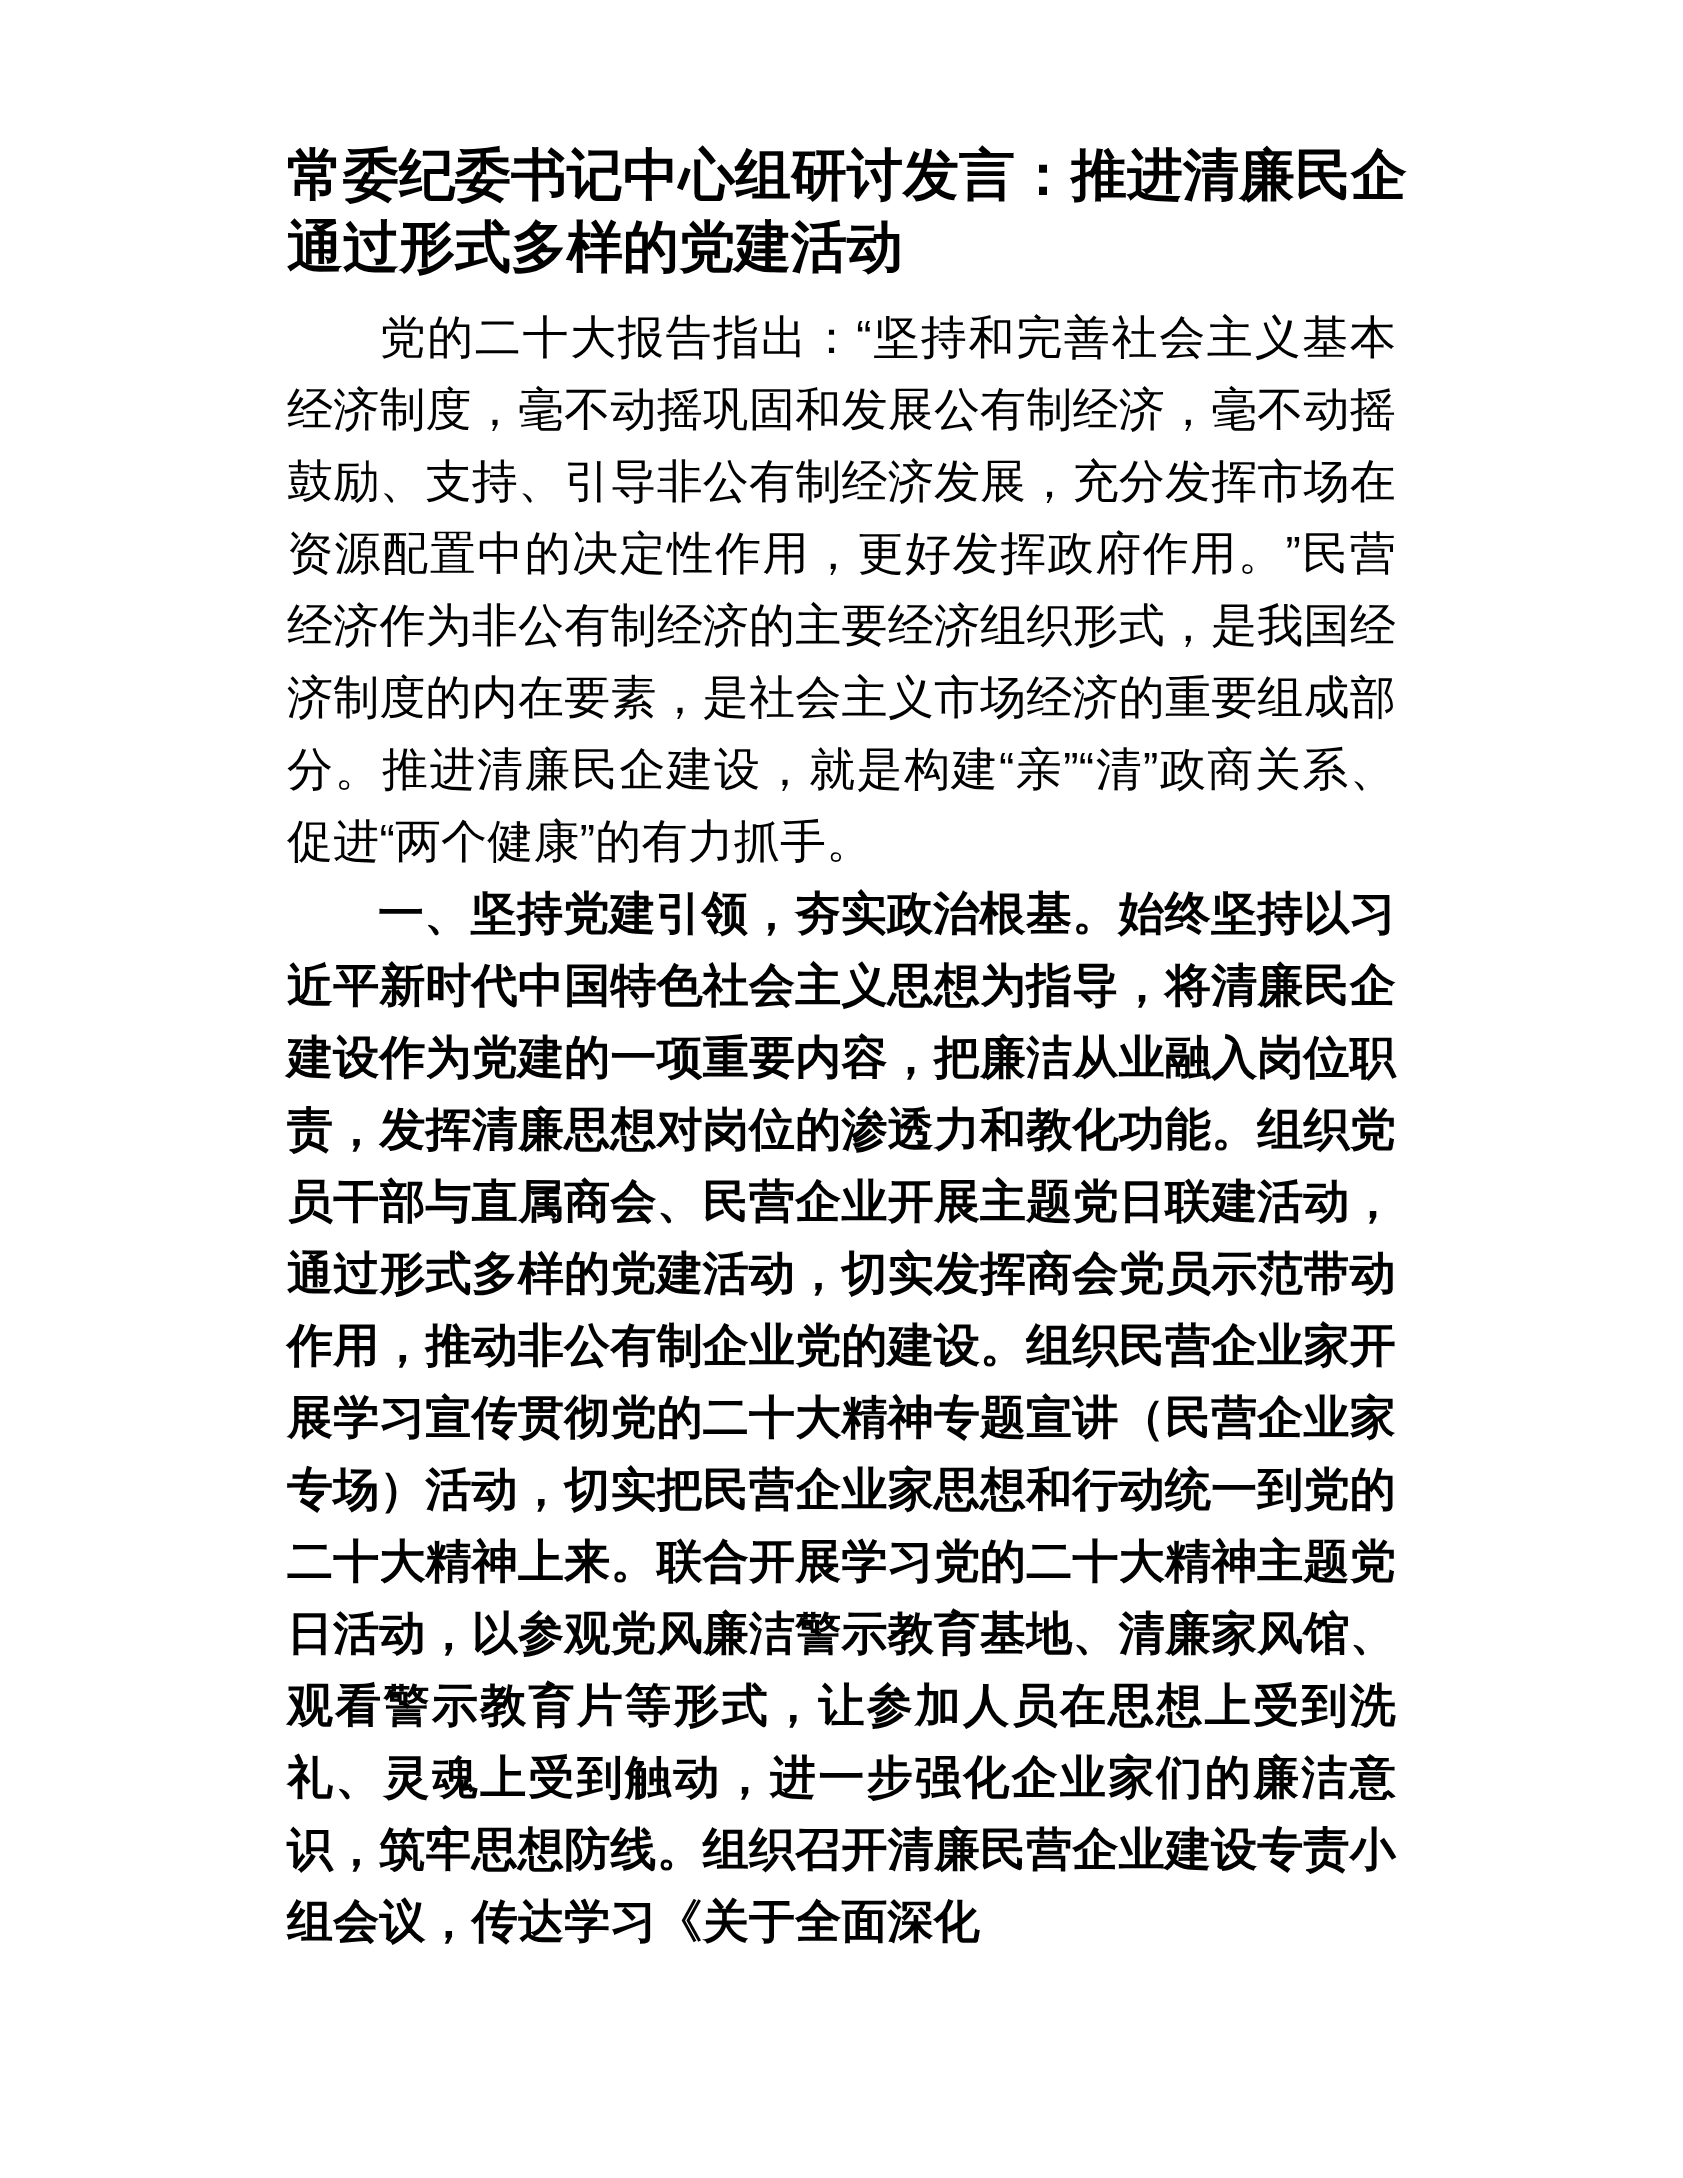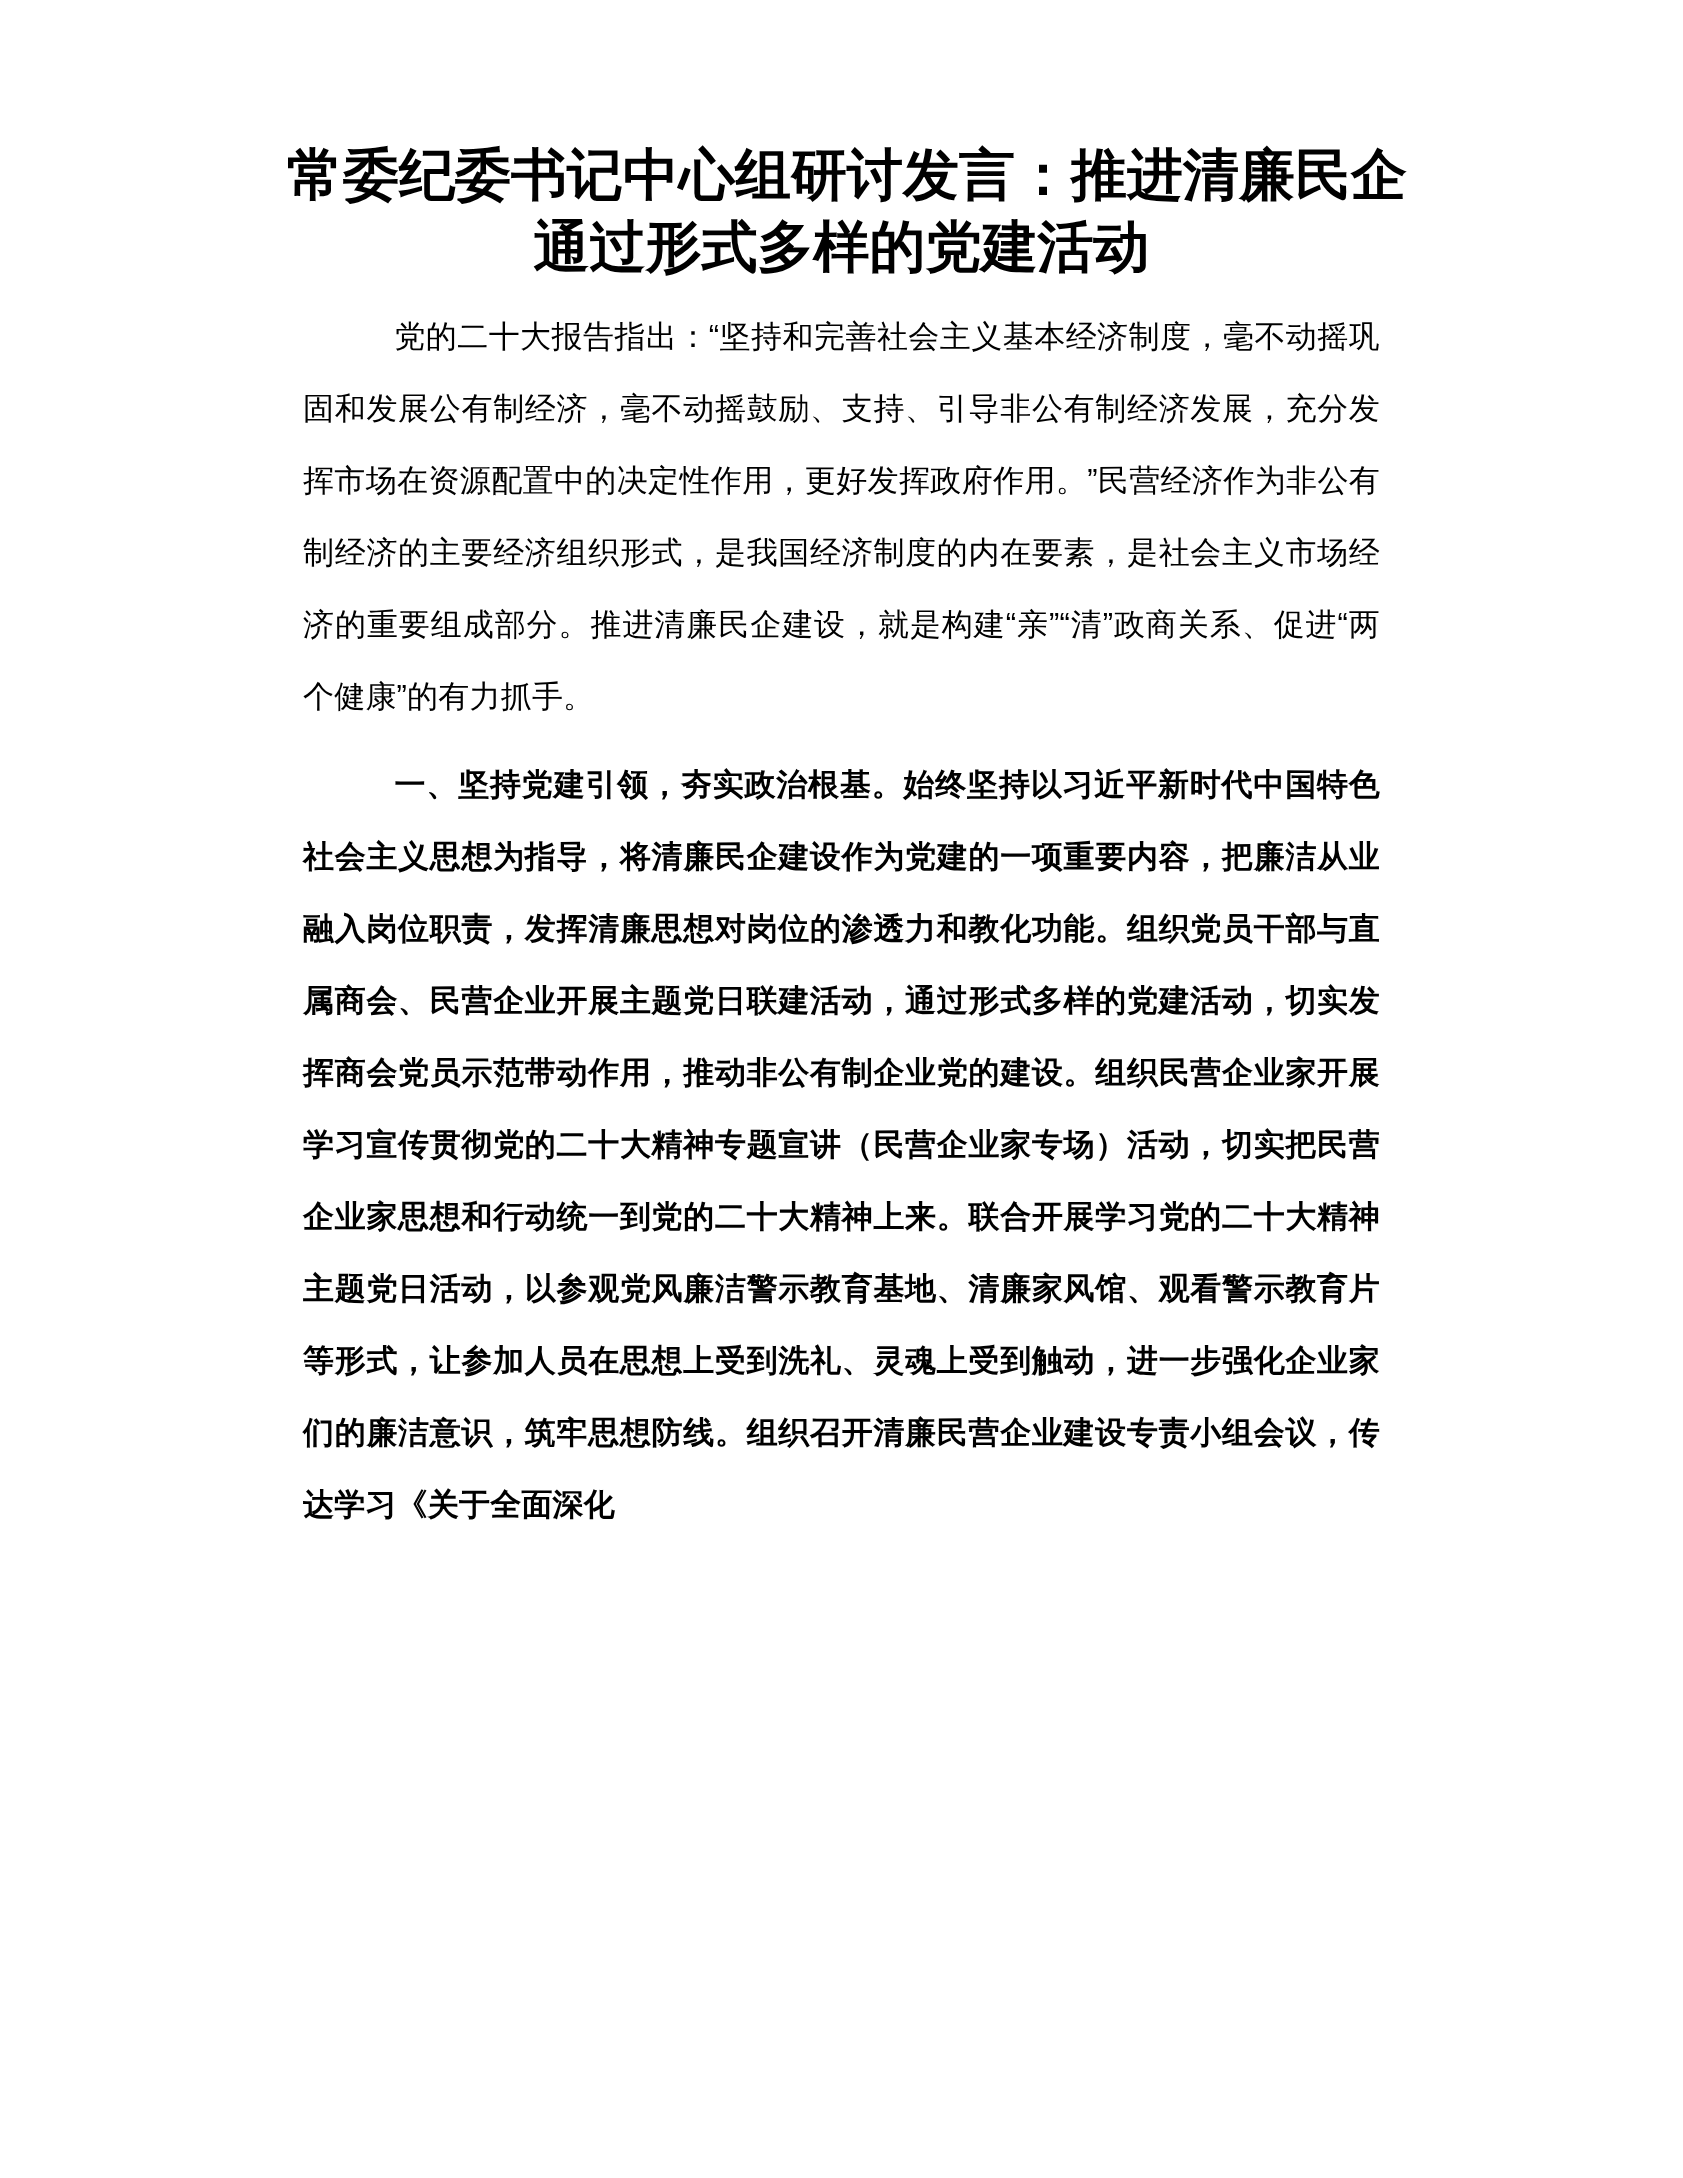--- a/index.html
+++ b/index.html
@@ -25,36 +25,35 @@
   .content {
     position: absolute;
     left: 287px;
     top: 139px;
     width: 1109px;
   }
   .doc-title {
     font-size: 56px;
     line-height: 72px;
     font-weight: 700;
-    text-align: center;
     letter-spacing: 0px;
     margin: 0 0 18px 0;
   }
   .doc-title .title-line {
     display: block;
     white-space: nowrap;
   }
   .para {
-    font-size: 31px;
+    font-size: 46px;
     line-height: 72px;
     font-weight: 400;
     text-align: justify;
     text-justify: inter-character;
     text-align-last: left;
-    margin: 16px;
+    margin: 0;
     letter-spacing: 0.2px;
     word-break: break-all;
   }
   .para + .para {
     margin-top: 0px;
     font-weight: bold;
   }
   .para .indent {
     display: inline-block;
     width: 91px;

